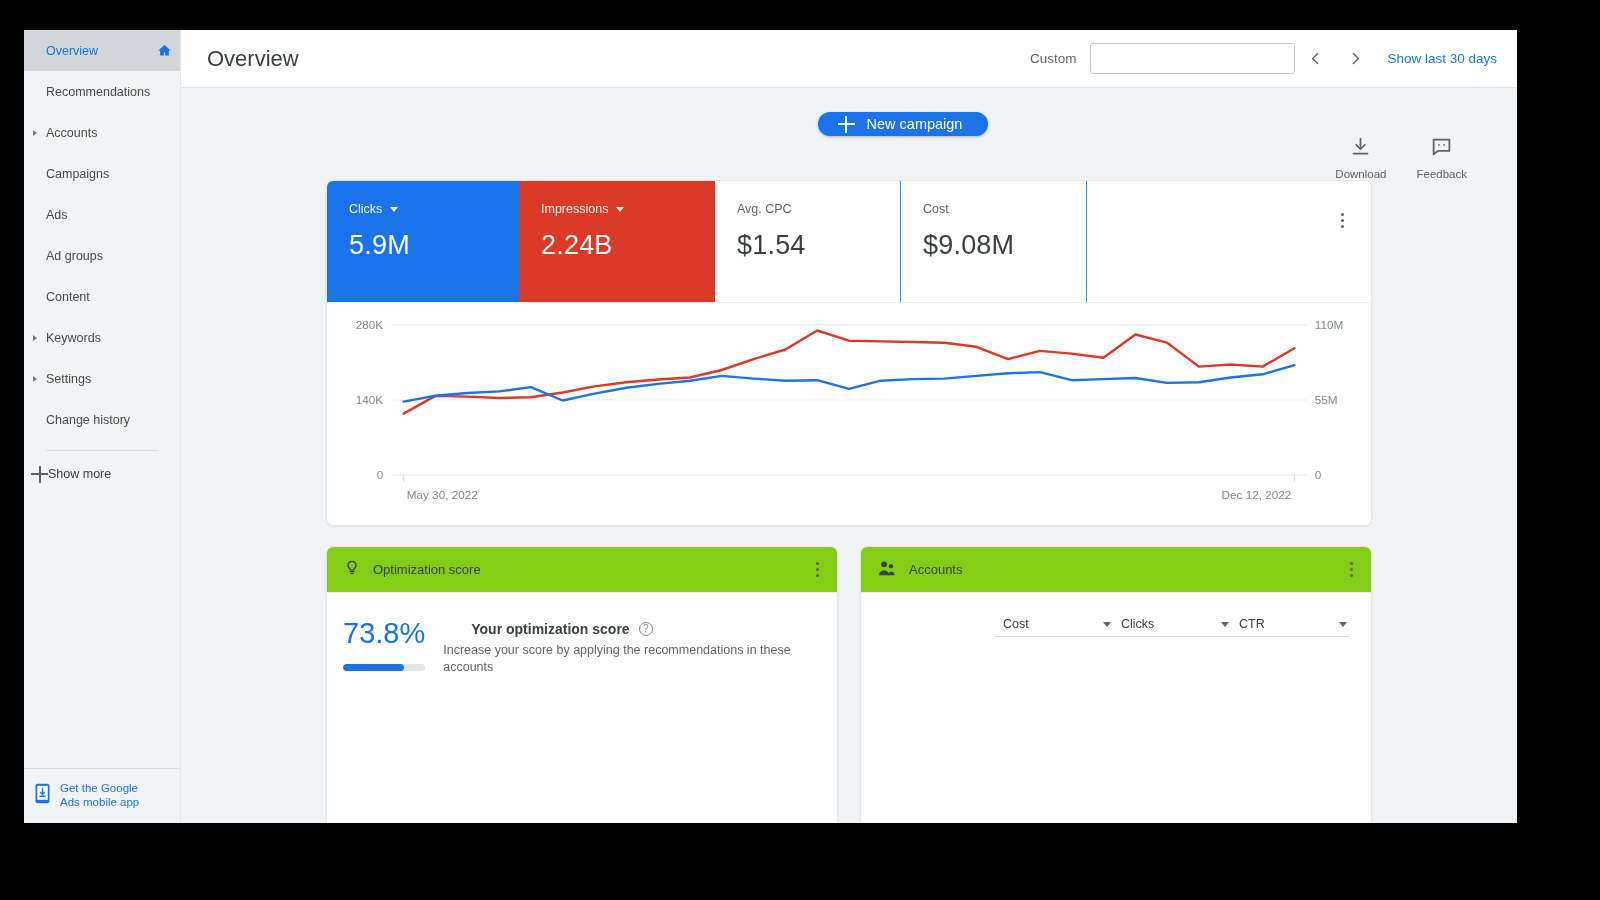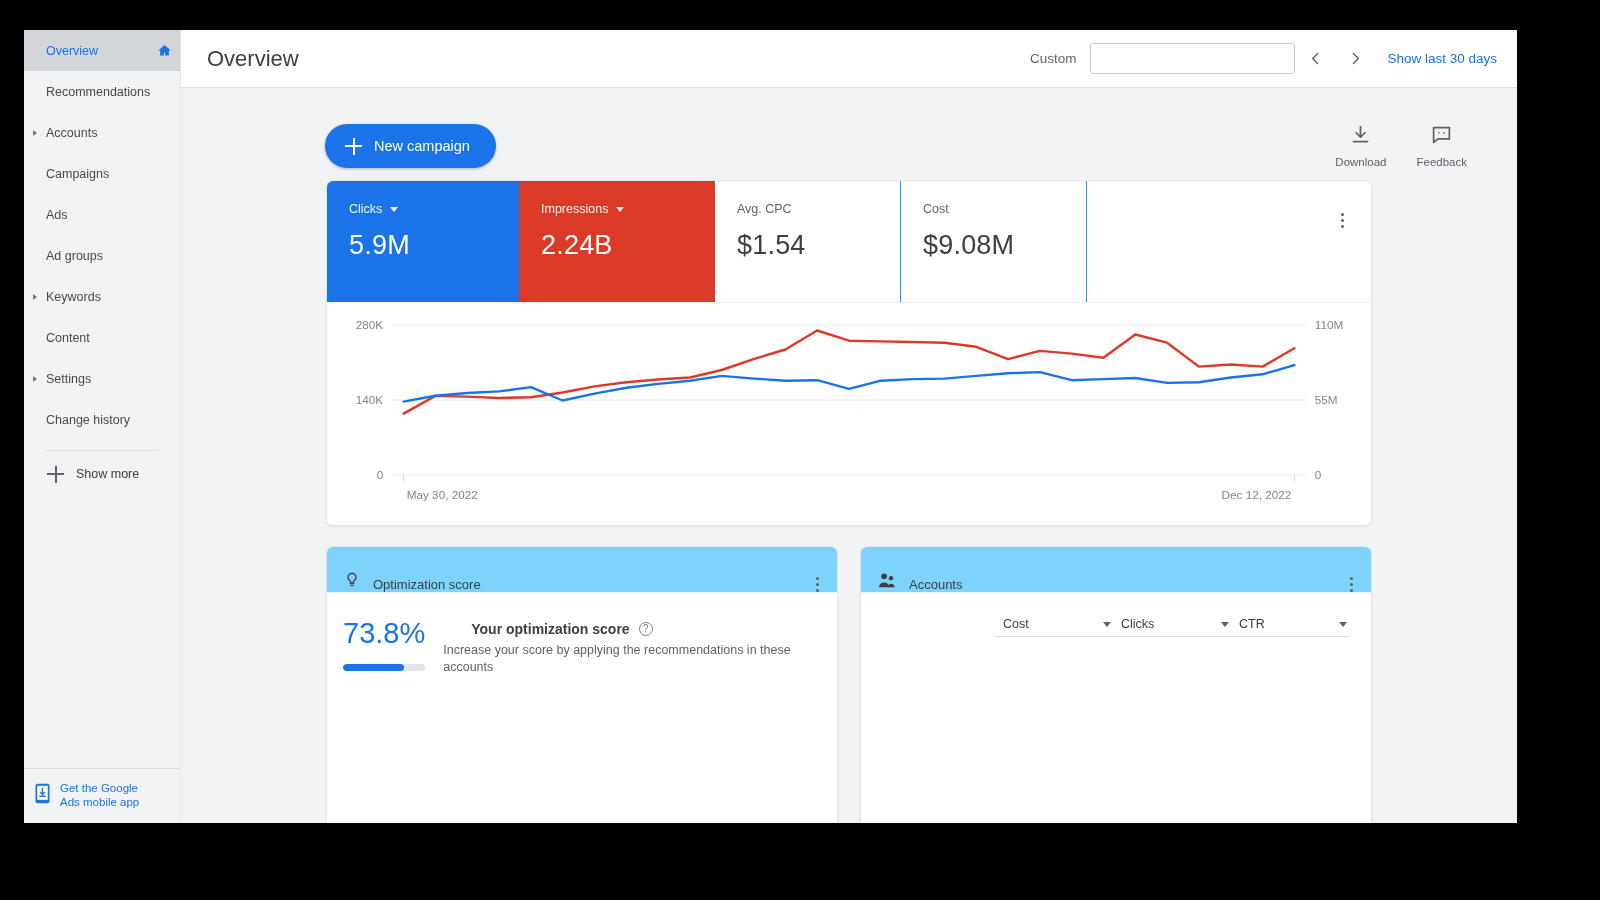--- a/index.html
+++ b/index.html
@@ -62,23 +62,22 @@
     align-items: center;
   }
   .nav-divider {
     height: 1px;
     background: #dadce0;
     margin: 10px 22px 0 22px;
   }
   .show-more {
     display: flex;
     align-items: center;
-    gap: 12px;
     height: 46px;
-    padding-left: 23px;
+    padding-left: 7px;
     font-size: 12.5px;
     color: #3c4043;
     cursor: pointer;
   }
   .plus-ico {
     position: relative;
     width: 17px; height: 17px;
     flex: 0 0 17px;
   }
   .plus-ico::before, .plus-ico::after {
@@ -164,20 +163,21 @@
     padding: 0 0 0 0;
     position: relative;
   }
 
   
   #toolbar-row {
     display: flex;
     align-items: center;
     padding: 24px 36px 0 144px;
     height: 92px;
+    flex-direction: column;
   }
   #new-campaign-btn {
     display: flex;
     align-items: center;
     gap: 12px;
     background: #1a73e8;
     color: #ffffff;
     border: none;
     border-radius: 22px;
     height: 44px;
@@ -267,23 +267,23 @@
     border: 1px solid #e3e5e8;
     border-radius: 7px;
     overflow: hidden;
     box-shadow: 0 1px 2px rgba(60,64,67,.08);
     min-height: 286px;
     display: flex; flex-direction: column;
   }
   .panel-head {
     height: 46px;
     flex: 0 0 46px;
-    background: #7dd3fc;
+    background: #84cc16;
     border-bottom: 1px solid #ebedef;
-    display: flex; align-items: flex-end;
+    display: flex; align-items: center;
     padding: 0 18px 0 17px;
     gap: 13px;
   }
   .panel-title { font-size: 13px; color: #3c4043; }
   .panel-head .kebab { margin-left: auto; }
 
   #opt-body { padding: 26px 20px 0 16px; display: flex; gap: 18px; }
   #opt-score {
     font-size: 29px; color: #1a73e8; font-weight: 400; line-height: 1;
   }
@@ -361,26 +361,26 @@
 
       <div class="nav-item">
         <span>Ads</span>
       </div>
 
       <div class="nav-item">
         <span>Ad groups</span>
       </div>
 
       <div class="nav-item">
+        <span>Content</span>
+      </div>
+
+      <div class="nav-item">
         <span class="caret"></span>
         <span>Keywords</span>
-      </div>
-
-      <div class="nav-item">
-        <span>Content</span>
       </div>
 
       <div class="nav-item">
         <span class="caret"></span>
         <span>Settings</span>
       </div>
 
       <div class="nav-item">
         <span>Change history</span>
       </div>

